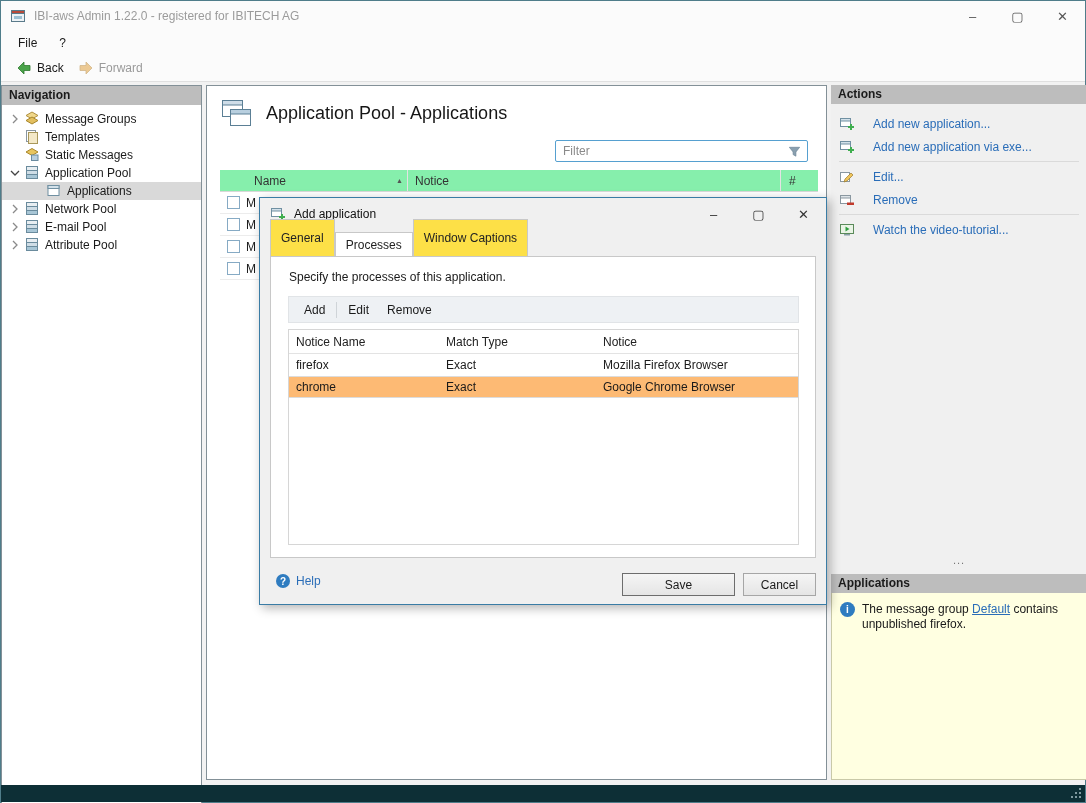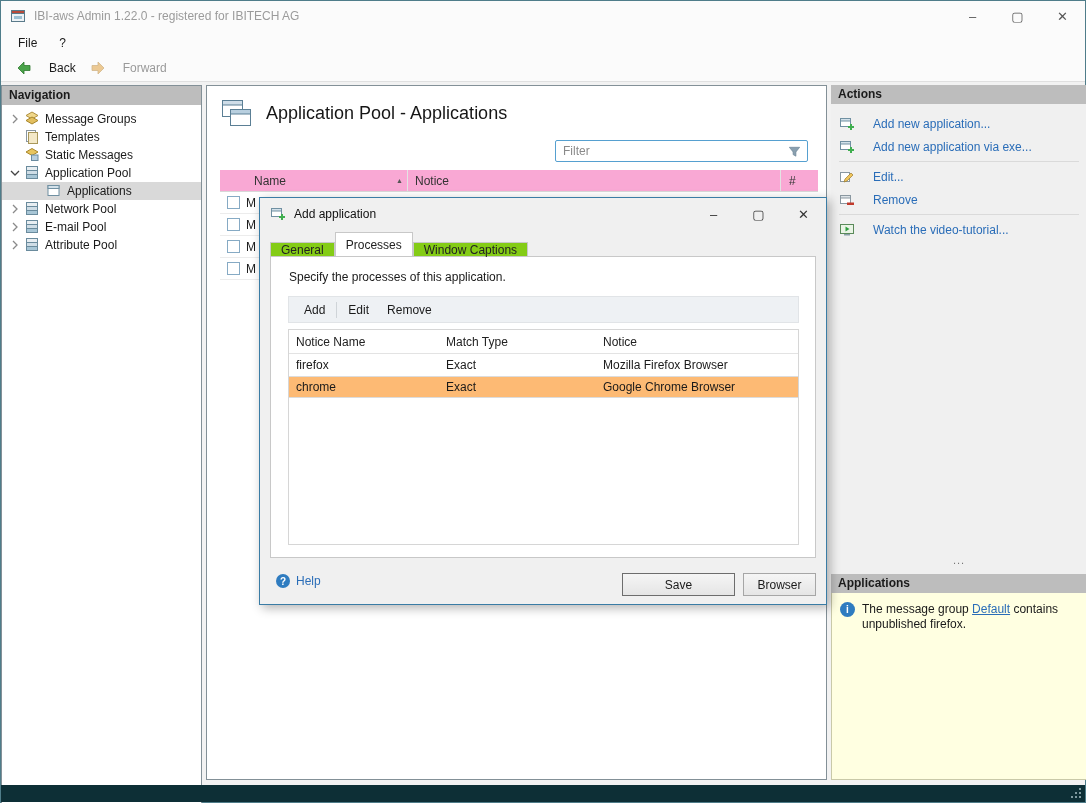--- a/index.html
+++ b/index.html
@@ -10,21 +10,21 @@
   .titlebar{position:absolute;left:0;top:0;right:0;height:30px;background:#fbfbfb;display:flex;align-items:center;}
   .app-icon{margin-left:9px;width:16px;height:16px;display:inline-flex;}
   .title-text{margin-left:8px;font-size:12px;color:#9b9b9b;}
   .win-controls{position:absolute;right:0;top:0;height:30px;display:flex;}
   .win-btn{width:45px;height:30px;display:flex;align-items:center;justify-content:center;font-size:13px;color:#555;cursor:default;}
 
   
   .menubar{position:absolute;left:0;top:30px;right:0;height:24px;background:#fbfbfb;display:flex;align-items:center;font-size:12px;color:#1a1a1a;padding-left:6px;}
   .menu-item{padding:0 11px;height:100%;display:flex;align-items:center;}
   .toolbar{position:absolute;left:0;top:54px;right:0;height:27px;background:#fbfbfb;display:flex;align-items:center;padding-left:8px;border-bottom:1px solid #e0e0e0;}
-  .tool-btn{display:flex;align-items:center;gap:17px;font-size:12px;color:#1a1a1a;padding:2px 7px;}
+  .tool-btn{display:flex;align-items:center;gap:5px;font-size:12px;color:#1a1a1a;padding:2px 7px;}
   .tool-btn.disabled{color:#9a9a9a;}
   .icon16{width:16px;height:16px;display:inline-flex;}
 
   
   .panel-header{height:19px;background:var(--header-bg,#bdbdbd);color:#1b1b1b;font-weight:bold;font-size:12px;line-height:19px;padding-left:7px;}
 
   
   .nav-panel{position:absolute;left:0;top:84px;width:201px;height:801px;background:#fff;border:1px solid #839097;}
   .tree{padding-top:5px;}
   .tree-item{height:18px;display:flex;align-items:center;font-size:12px;color:#1a1a1a;cursor:default;}
@@ -37,21 +37,21 @@
   
   .main-panel{position:absolute;left:205px;top:84px;width:621px;height:695px;background:#fff;border:1px solid #839097;}
   .main-header{position:absolute;left:12px;top:10px;display:flex;align-items:center;gap:13px;}
   .big-icon{width:34px;height:34px;display:inline-flex;}
   .main-title{font-size:18px;color:#161616;}
   .filter-box{position:absolute;left:348px;top:54px;width:253px;height:22px;border:1px solid var(--filter-border,#56a0d0);border-radius:2px;background:#fff;display:flex;align-items:center;}
   .filter-input{flex:1;border:none;outline:none;font-size:12px;color:#333;padding:0 7px;background:transparent;}
   .filter-input::placeholder{color:#8a8a8a;}
   .funnel{width:15px;height:15px;margin-right:5px;display:inline-flex;}
   .m-table{position:absolute;left:13px;top:84px;width:598px;font-size:12px;}
-  .m-thead{display:flex;height:22px;background:#f9a8d4;border-bottom:1px solid #d8d8d8;color:#333;align-items:center;}
+  .m-thead{display:flex;height:22px;background:#86efac;border-bottom:1px solid #d8d8d8;color:#333;align-items:center;}
   .m-th{display:flex;align-items:center;height:100%;}
   .col-cb{width:28px;}
   .col-name{width:159px;padding-left:6px;}
   .col-notice{width:373px;padding-left:7px;border-left:1px solid #e3e3e3;}
   .col-num{width:38px;padding-left:8px;border-left:1px solid #e3e3e3;}
   .sort-arrow{margin-left:auto;margin-right:4px;font-size:7px;color:#555;}
   .m-row{display:flex;height:22px;align-items:center;border-bottom:1px solid #ececec;color:#1a1a1a;}
   .cb{width:13px;height:13px;border:1px solid #86aac4;background:#fff;margin-left:7px;flex:none;}
   .m-row .rname{padding-left:6px;width:159px;}
 
@@ -73,21 +73,21 @@
         box-shadow:0 -8px #7f9aa0,0 -4px #7f9aa0,-4px 0 #7f9aa0,-8px 0 #7f9aa0,-4px -4px #7f9aa0;}
 
   
   .dialog{position:absolute;left:258px;top:196px;width:568px;height:408px;background:#f0f0f0;border:1px solid var(--dialog-border,#3a7ca5);box-shadow:3px 3px 10px rgba(0,0,0,.3);z-index:10;}
   .dlg-titlebar{height:32px;display:flex;align-items:center;}
   .dlg-icon{margin-left:10px;width:16px;height:16px;display:inline-flex;}
   .dlg-title{margin-left:8px;font-size:12px;color:#111;}
   .dlg-controls{margin-left:auto;display:flex;height:32px;}
   .dlg-btn{width:45px;display:flex;align-items:center;justify-content:center;font-size:13px;color:#333;}
   .tabs{position:absolute;left:10px;top:34px;display:flex;height:24px;align-items:flex-end;}
-  .tab{padding:0 10px;font-size:12px;background:#84cc16;border:1px solid #c8c8c8;border-bottom:none;color:#222;height:14px;display:flex;align-items:center;position:relative;z-index:1;}
+  .tab{padding:0 10px;font-size:12px;background:#fde047;border:1px solid #c8c8c8;border-bottom:none;color:#222;height:37px;display:flex;align-items:center;position:relative;z-index:1;}
   .tab.active{background:#fff;height:24px;z-index:3;}
   .tab-page{position:absolute;left:10px;top:58px;width:546px;height:302px;background:#fff;border:1px solid #c8c8c8;padding-left:13px;}
   .dlg-desc{position:absolute;left:18px;top:13px;font-size:12px;color:#1a1a1a;}
   .dlg-toolbar{position:absolute;left:17px;top:39px;width:511px;height:27px;background:#eef1f4;border:1px solid #e1e4e7;display:flex;align-items:center;font-size:12px;color:#1a1a1a;padding-left:6px;}
   .dlg-tool{padding:0 9px;}
   .tool-sep{width:1px;height:16px;background:#cfd4d8;margin:0 2px;}
   .dlg-list{position:absolute;left:17px;top:72px;width:511px;height:216px;background:#fff;border:1px solid #d6d6d6;font-size:12px;}
   .dl-head{display:flex;height:24px;align-items:center;border-bottom:1px solid #e3e3e3;color:#222;}
   .dl-c1{width:157px;padding-left:7px;}
   .dl-c2{width:157px;}
@@ -449,16 +449,16 @@
           <span class="dl-c3">Google Chrome Browser</span>
         </div>
       </div>
     </div>
 
     <div class="dlg-help">
       <span class="help-ico">?</span>
       <span>Help</span>
     </div>
     <div class="btn btn-save">Save</div>
-    <div class="btn btn-cancel">Browser</div>
+    <div class="btn btn-cancel">Cancel</div>
   </div>
 
 </div>
 
 </body></html>

